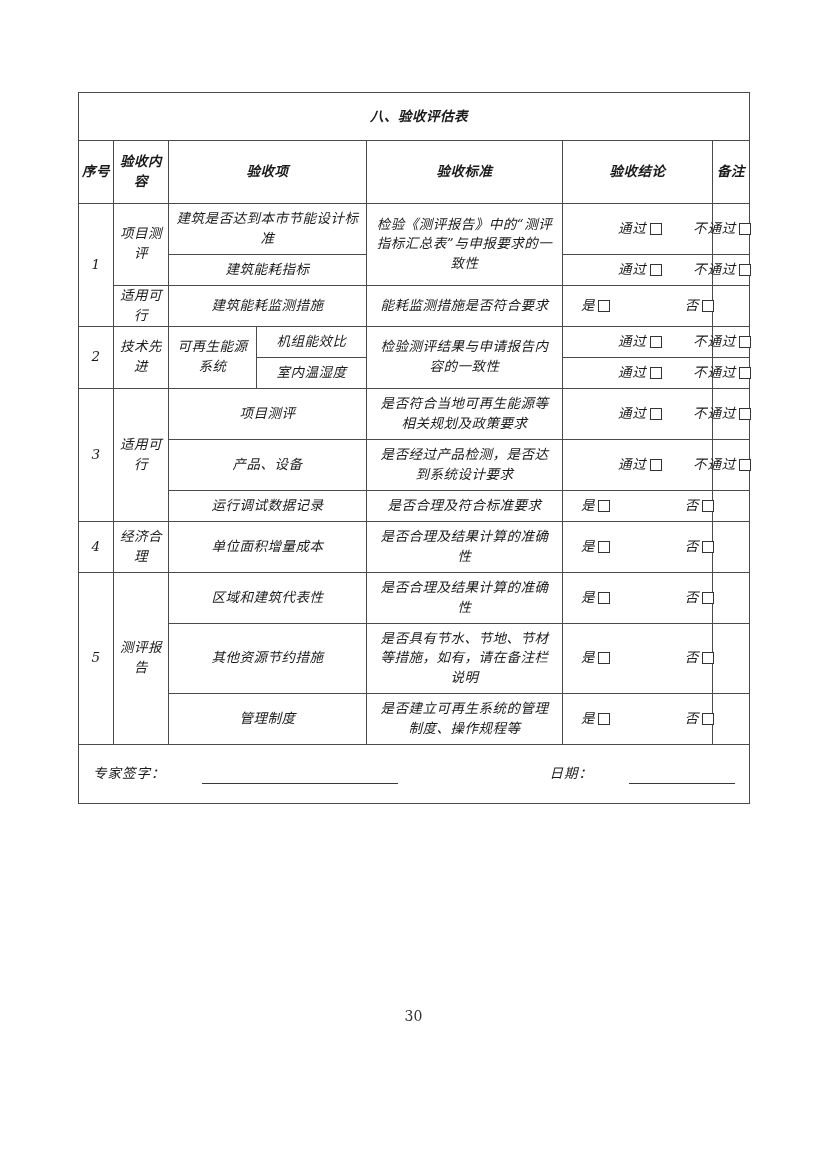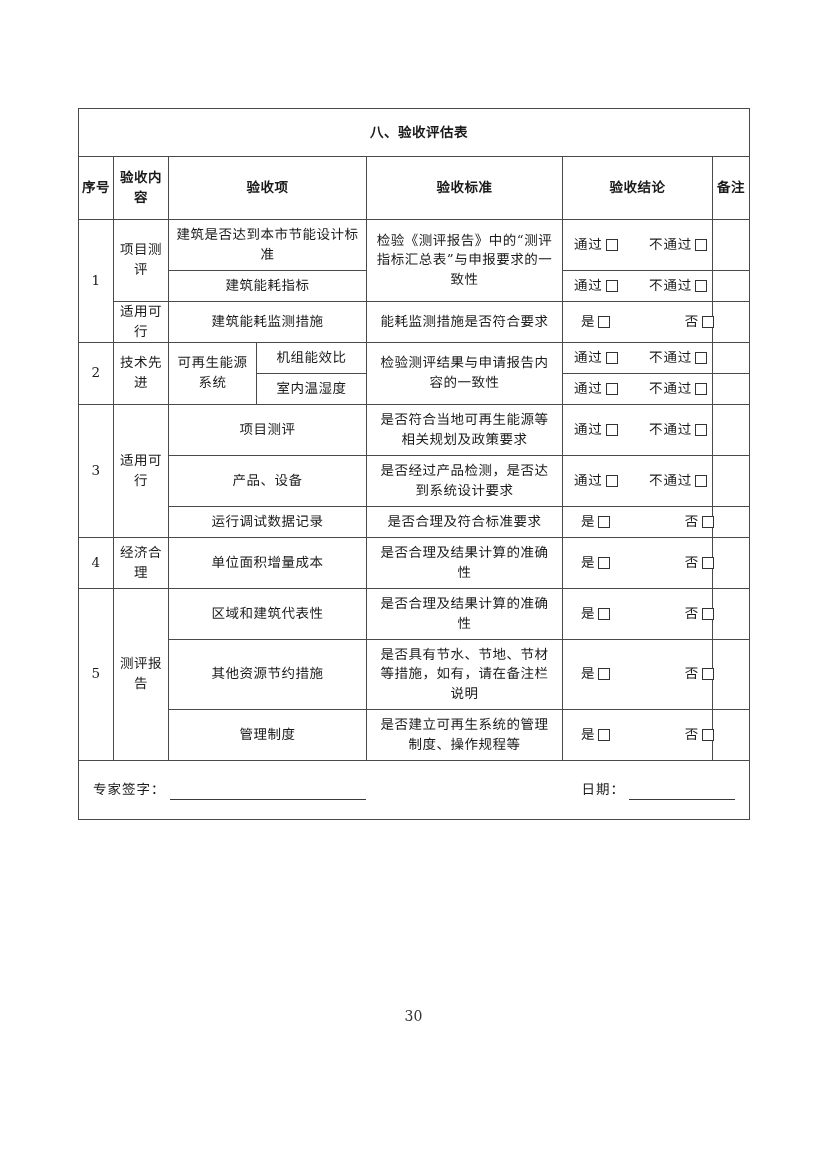--- a/index.html
+++ b/index.html
@@ -22,24 +22,25 @@
     left: 0;
     top: 0;
     width: 827px;
     height: 1169px;
   }
 
   
   .form-table {
     position: absolute;
     left: 78px;
-    top: 108px;
+    top: 92px;
     width: 671px;
     border-collapse: collapse;
     table-layout: fixed;
+    font-style: italic;
   }
   .form-table td {
     border: 1px solid #4a4a4a;
     padding: 0;
     vertical-align: middle;
     text-align: center;
     font-size: 13.5px;
     line-height: 1.48;
     letter-spacing: 0.5px;
   }
@@ -93,20 +94,21 @@
 
   
   .ck-row {
     display: flex;
     align-items: center;
     justify-content: space-between;
     width: 100%;
   }
   .ck-row.pass-row {
     padding: 0 3px;
+    margin-left: 44px;
   }
   .ck-row.yn-row {
     padding: 0 10px;
   }
   .ck-opt {
     display: inline-flex;
     align-items: center;
     white-space: nowrap;
     font-size: 13.5px;
     letter-spacing: 0.8px;
@@ -126,20 +128,21 @@
     height: 46px;
     padding: 6px 14px !important;
     text-align: left;
   }
   .sig-wrap {
     display: flex;
     align-items: flex-end;
     width: 100%;
     font-size: 13.5px;
     letter-spacing: 1px;
+    gap: 32px;
   }
   .sig-label { white-space: nowrap; }
   .sig-line {
     display: inline-block;
     border-bottom: 1.5px solid #3a3a3a;
     height: 14px;
   }
   .sig-line.long  { width: 196px; margin-left: 4px; }
   .sig-line.short { width: 106px; margin-left: 4px; }
   .sig-spacer { flex: 1 1 auto; }

